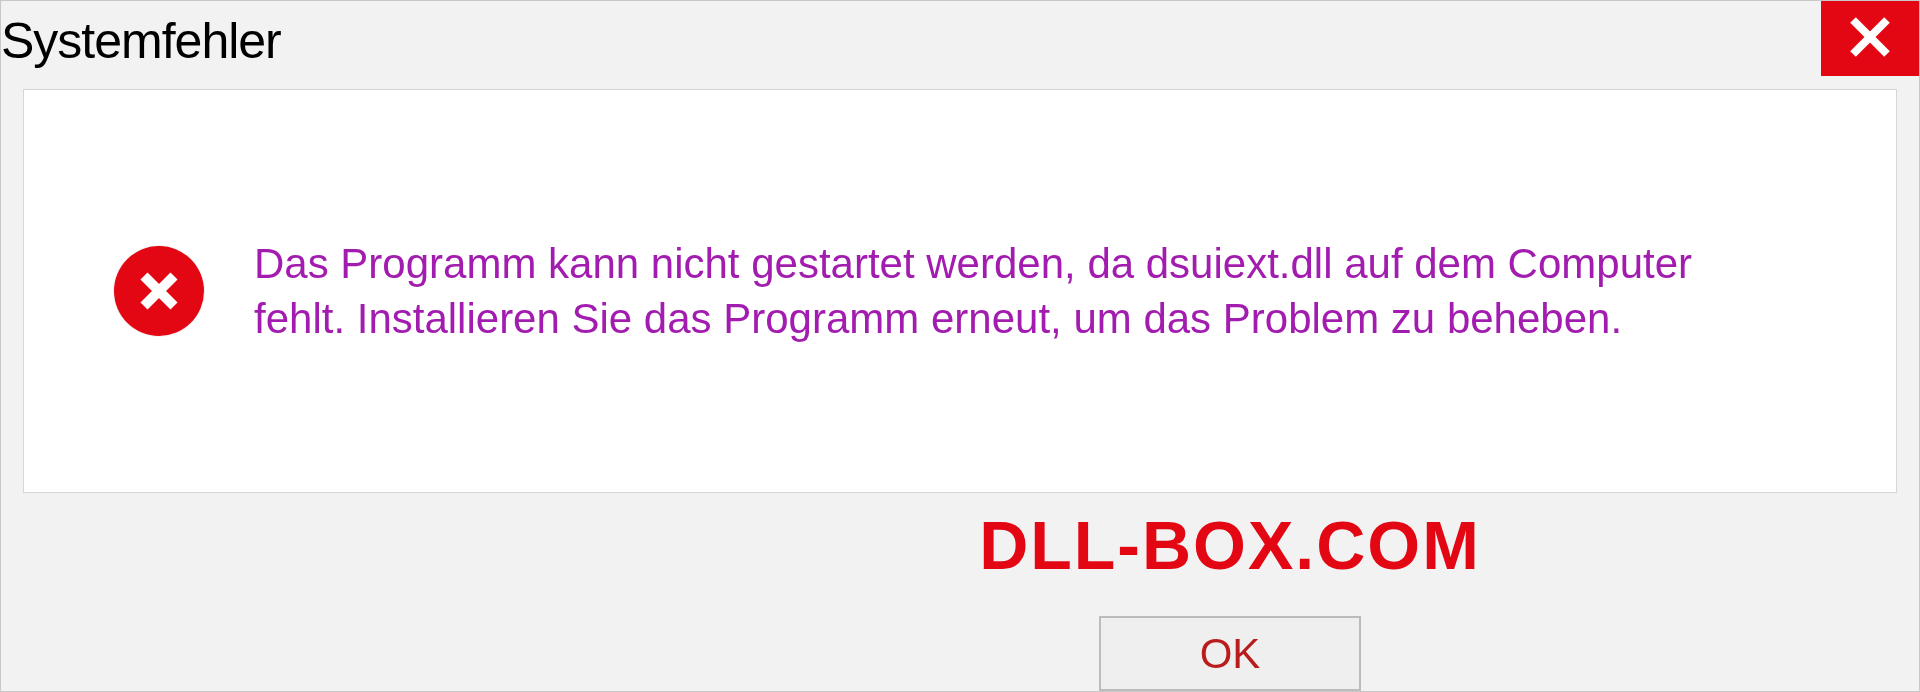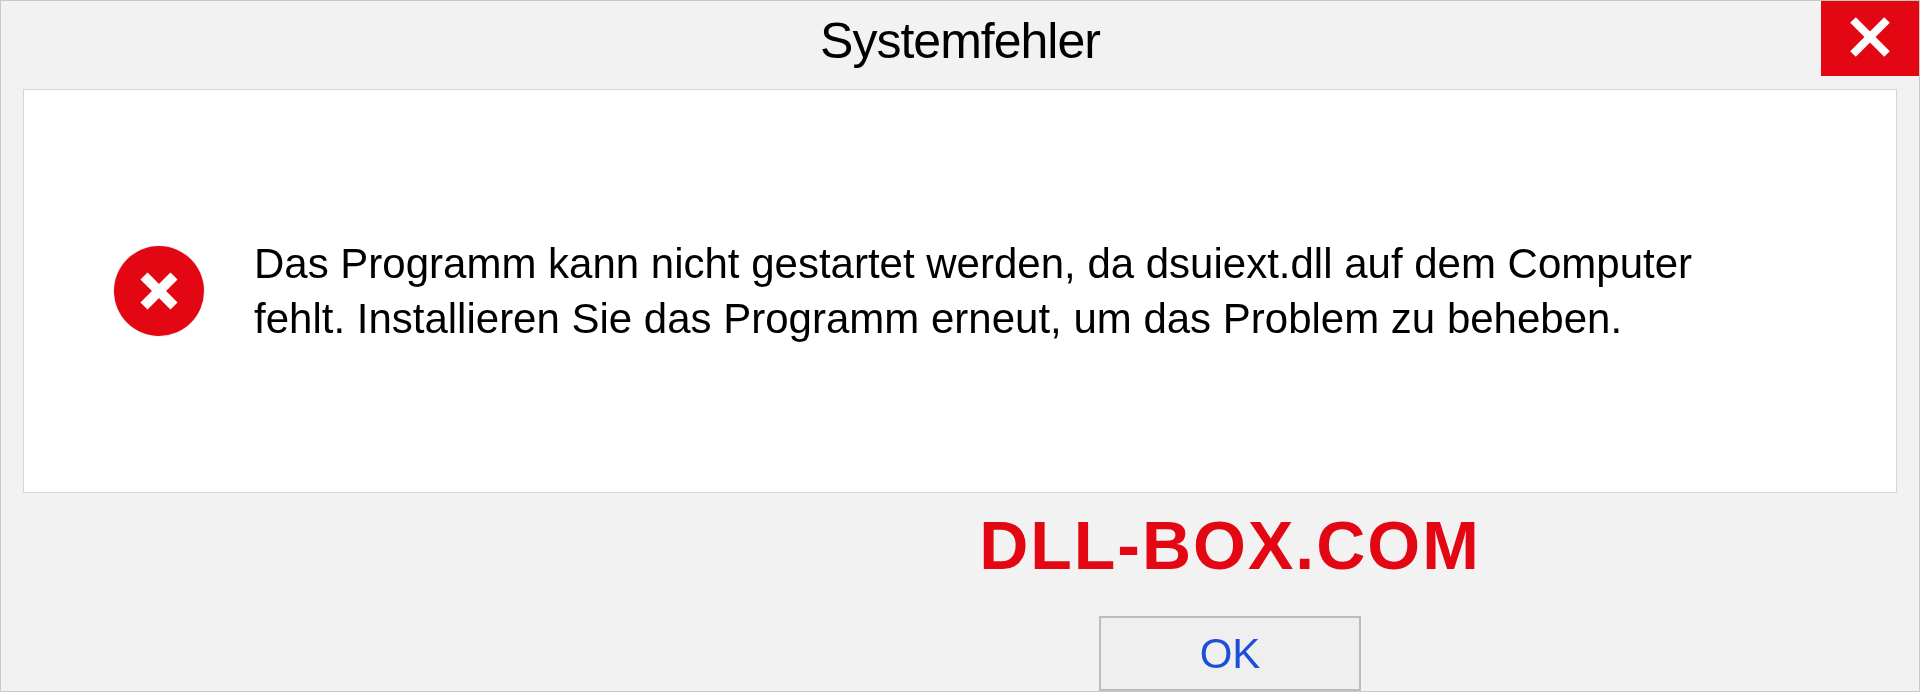--- a/index.html
+++ b/index.html
@@ -14,21 +14,20 @@
       background: #f2f2f2;
       font-family: Arial, Helvetica, sans-serif;
       position: relative;
       border: 1px solid #c8c8c8;
     }
     
     .title-bar {
       height: 80px;
       display: flex;
       align-items: center;
-      justify-content: center;
       position: relative;
     }
     
     .title {
       font-size: 50px;
       font-weight: 400;
       color: #000;
       letter-spacing: -1px;
     }
     
@@ -74,21 +73,21 @@
     }
     
     .error-icon-circle svg {
       width: 50px;
       height: 50px;
     }
     
     .message-text {
       font-size: 42px;
       line-height: 1.32;
-      color: #000000;
+      color: #a21caf;
       font-weight: 400;
       max-width: 1520px;
     }
     
     .footer-area {
       position: absolute;
       bottom: 0;
       left: 0;
       right: 0;
       height: 185px;
@@ -107,21 +106,21 @@
       font-family: Arial, Helvetica, sans-serif;
     }
     
     .ok-button {
       width: 262px;
       height: 75px;
       background: #efefef;
       border: 2px solid #bcbcbc;
       font-size: 42px;
       font-family: Arial, Helvetica, sans-serif;
-      color: #1d4ed8;
+      color: #b91c1c;
       cursor: pointer;
       display: flex;
       align-items: center;
       justify-content: center;
     }
   </style>
 </head>
 <body>
 
 <div class="title-bar">

